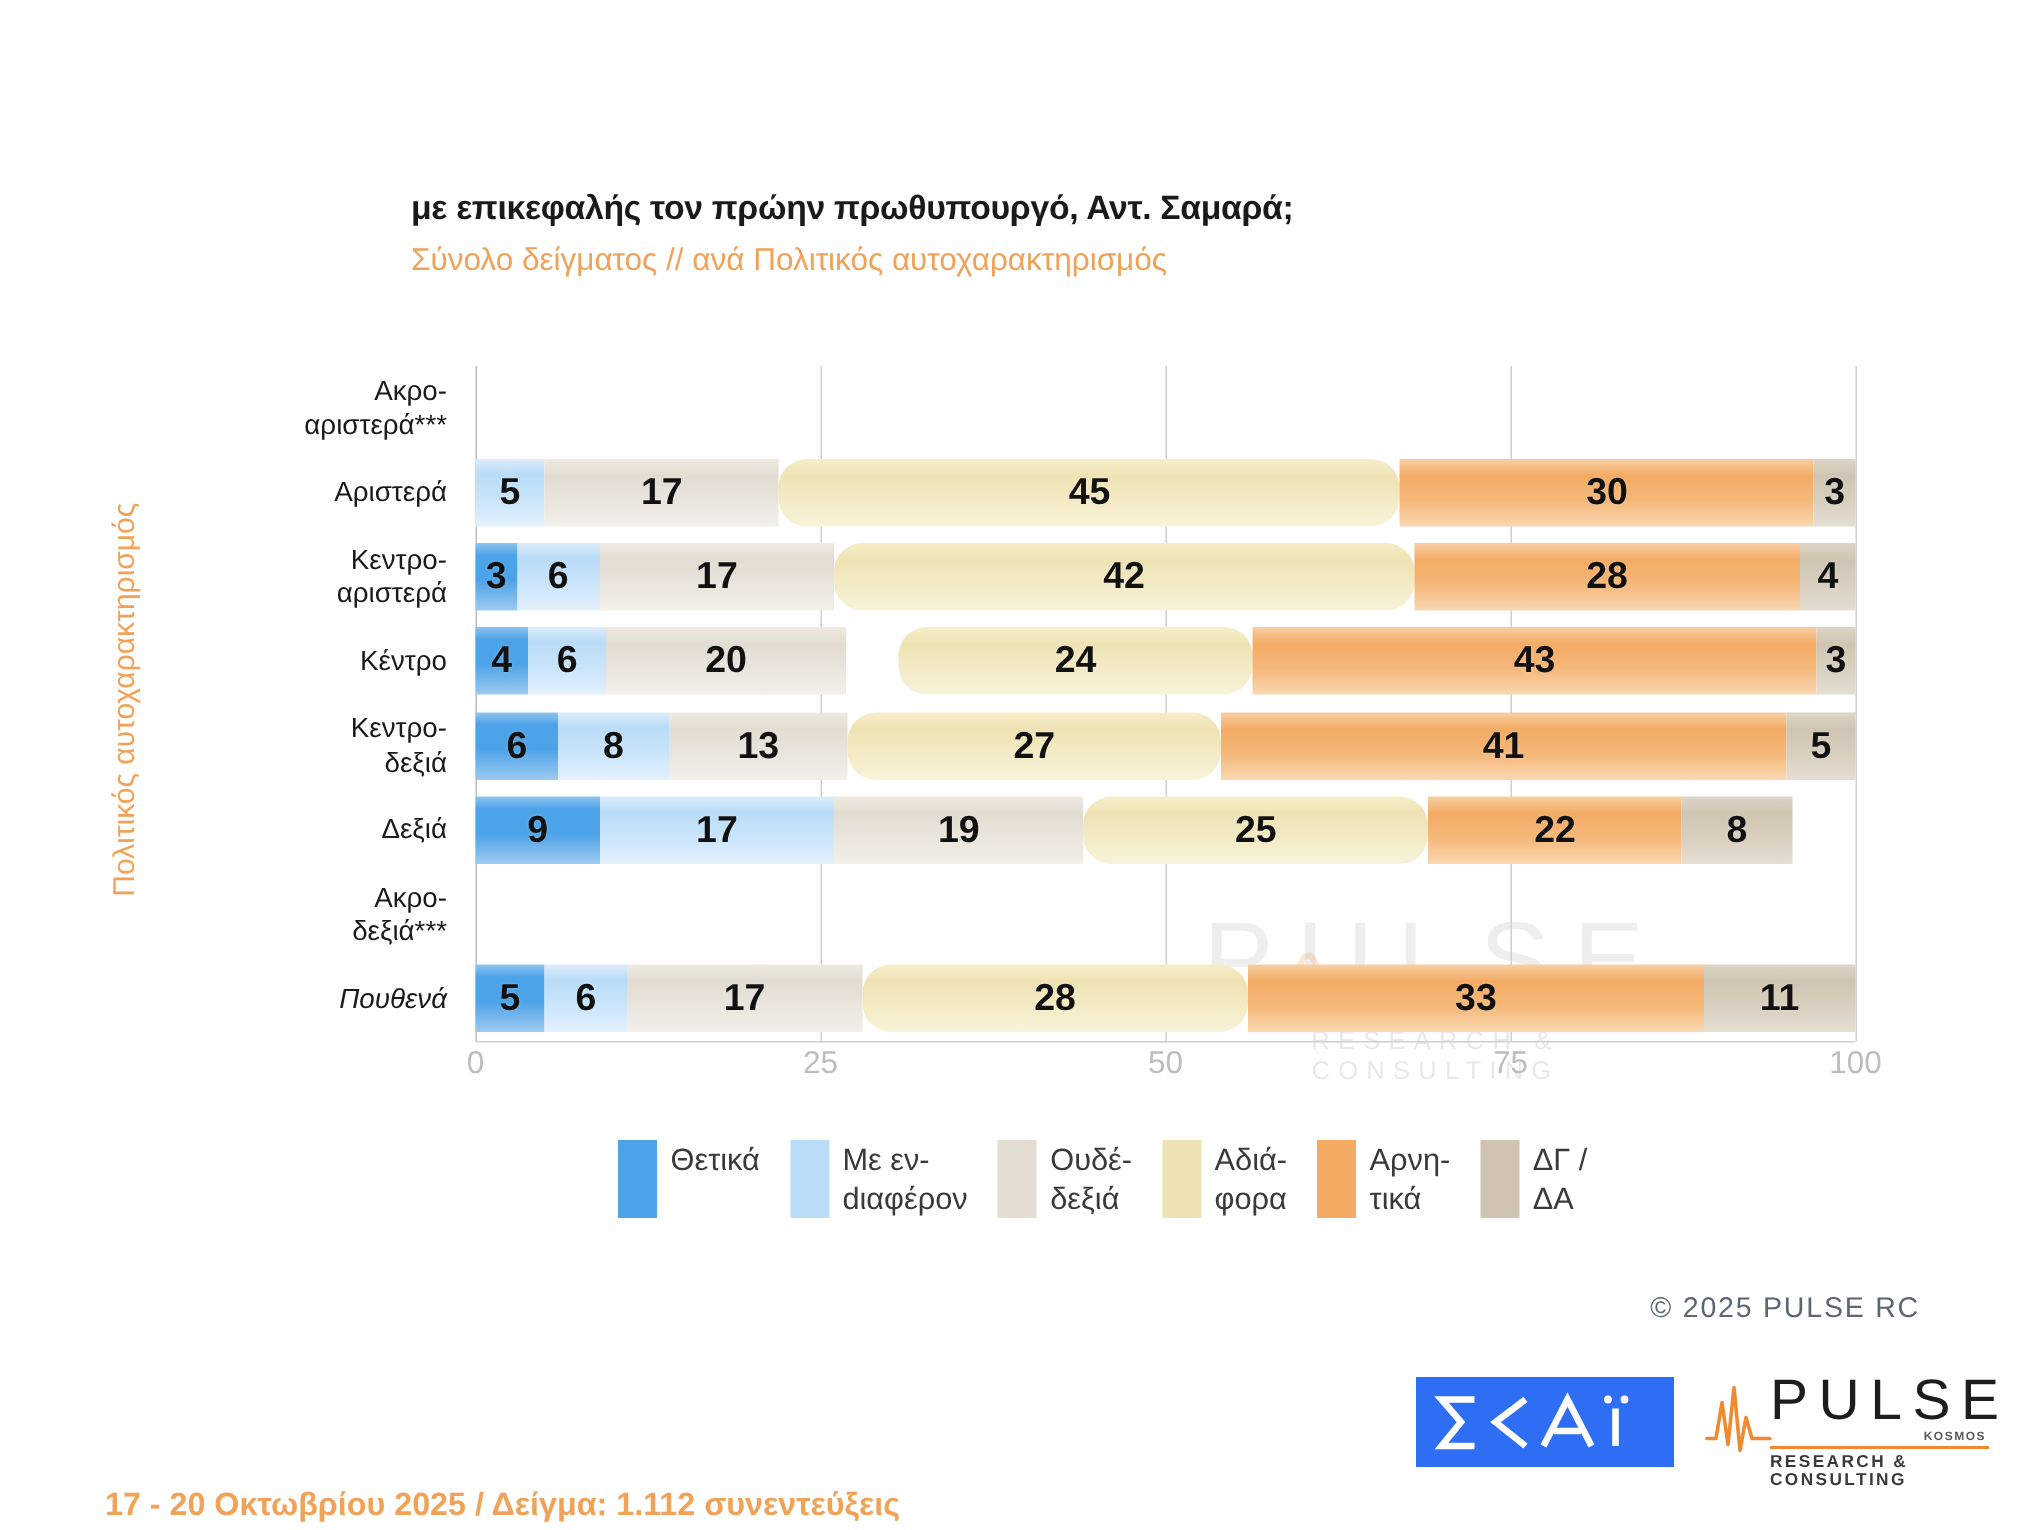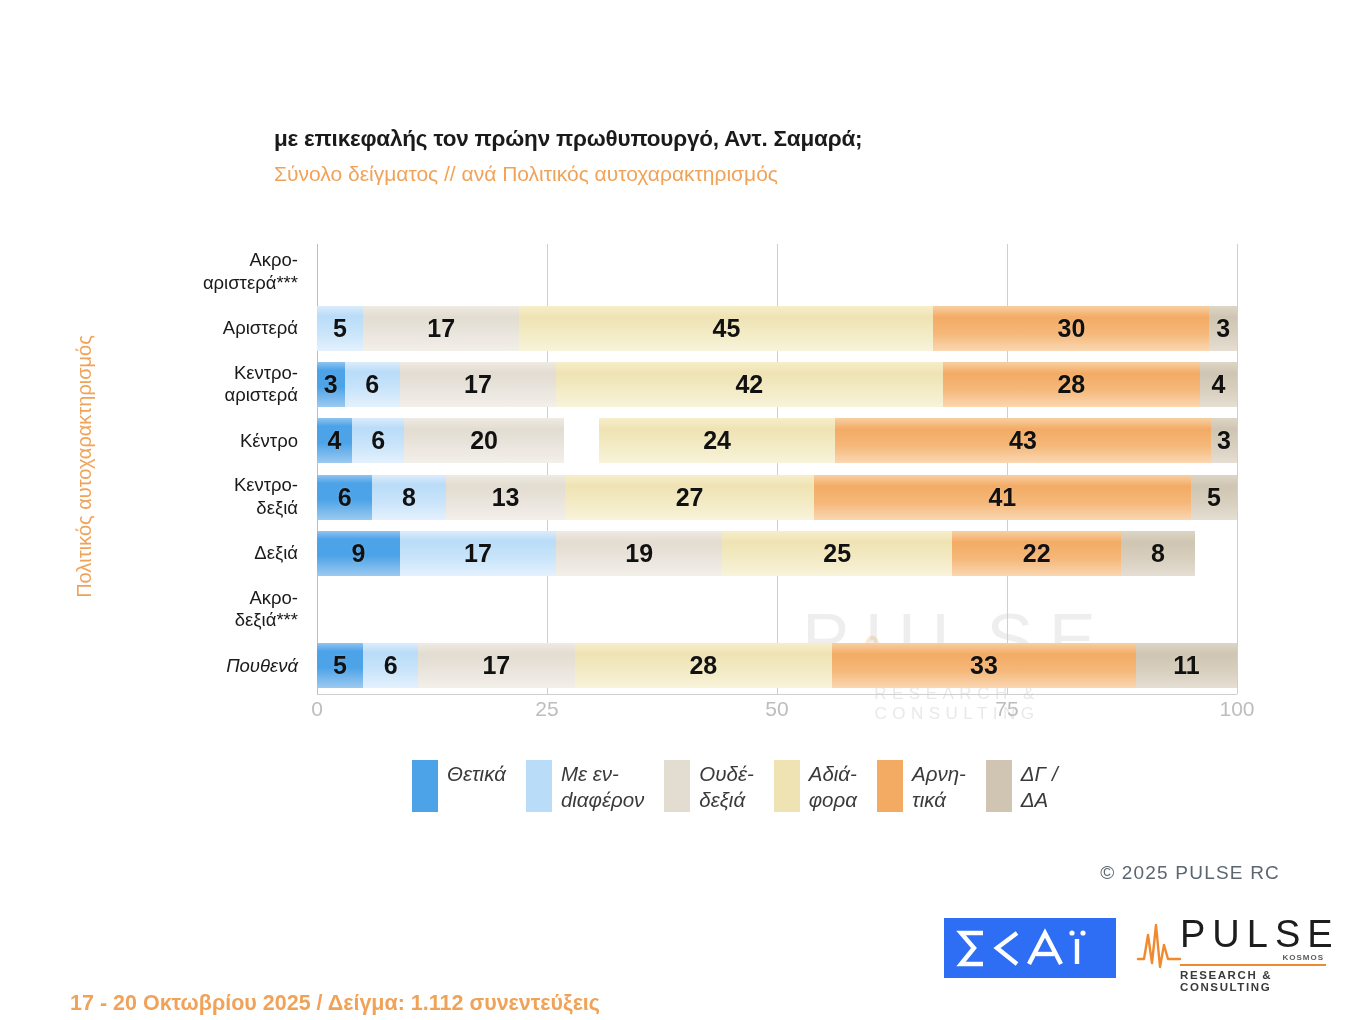--- a/index.html
+++ b/index.html
@@ -61,21 +61,21 @@
     font-size:25px;font-weight:bold;color:#111;
     box-sizing:border-box;
     overflow:visible;
   }
   .seg span{position:relative;z-index:2;text-shadow:0 0 2px rgba(255,255,255,.25);}
 
   
   .c-positive   {background:linear-gradient(to bottom,#8fc4ef 0%,#4da3e8 18%,#4da3e8 55%,#9ccaf0 100%);}
   .c-interest   {background:linear-gradient(to bottom,#dcecfb 0%,#b9dcf8 22%,#c9e4fa 60%,#e4f1fd 100%);}
   .c-neutral    {background:linear-gradient(to bottom,#efeae2 0%,#e2dcd1 25%,#eae5dd 62%,#f3efe9 100%);}
-  .c-indifferent{background:linear-gradient(to bottom,#f6eec9 0%,#efe3b4 25%,#f3ebc5 62%,#f8f3da 100%);}
+  .c-indifferent{background:linear-gradient(to bottom,#f6eec9 0%,#efe3b4 25%,#f3ebc5 62%,#f8f3da 100%);border-radius:19px;}
   .c-negative   {background:linear-gradient(to bottom,#f8cfa3 0%,#f3ab64 25%,#f5b87a 62%,#fad7b2 100%);}
   .c-dk         {background:linear-gradient(to bottom,#ddd5c6 0%,#cfc5b2 25%,#d8cfbe 62%,#e5ded2 100%);}
 
   
   #watermark{
     position:absolute;left:640px;top:420px;
     transform:translate(-50%,-50%);
     text-align:center;pointer-events:none;z-index:0;
   }
   #wm-text{
@@ -89,21 +89,21 @@
   #wm-pulse-mark{
     position:absolute;left:55px;top:18px;
     color:rgba(235,160,80,0.25);font-size:52px;line-height:1;
   }
 
   
   #legend{
     position:absolute;left:412px;top:760px;
     display:flex;align-items:flex-start;gap:0px;
   }
-  .legend-item{display:flex;align-items:flex-start;margin-right:20px;font-style:italic;}
+  .legend-item{display:flex;align-items:flex-start;margin-right:20px;}
   .legend-swatch{width:26px;height:52px;flex:0 0 26px;margin-right:9px;}
   .legend-label{
     font-size:20.5px;color:#3a3a3a;line-height:1.28;white-space:pre-line;
     padding-top:1px;
   }
 
   
   #copyright{
     position:absolute;right:80px;top:862px;
     font-size:19px;color:#5b6670;letter-spacing:1.2px;white-space:nowrap;

